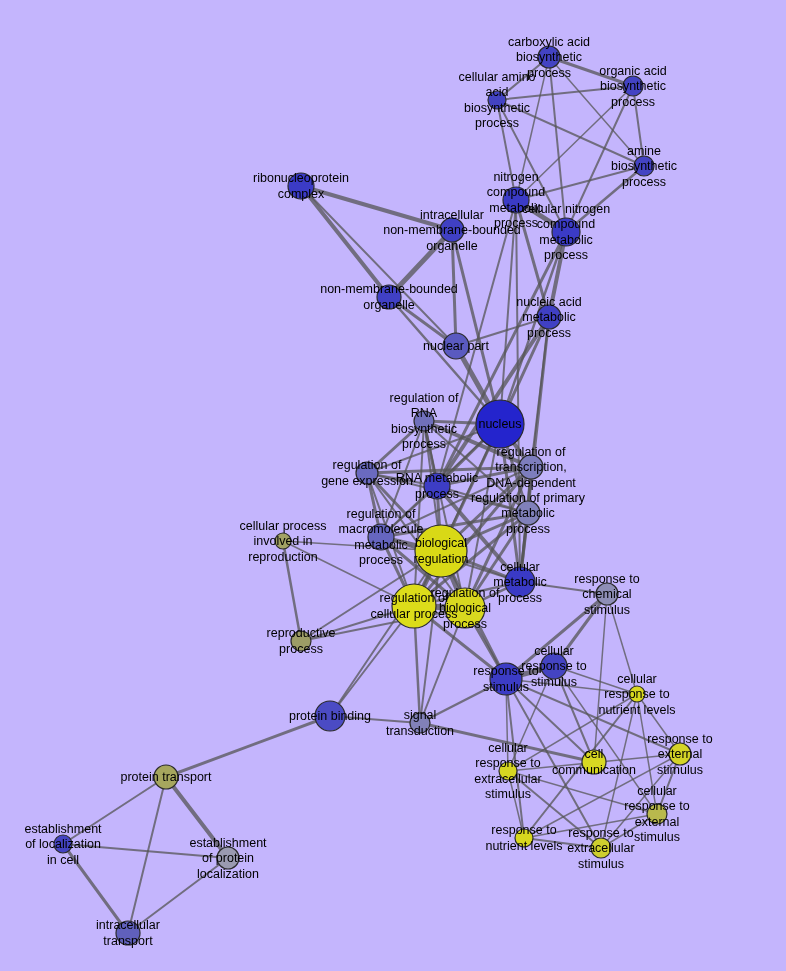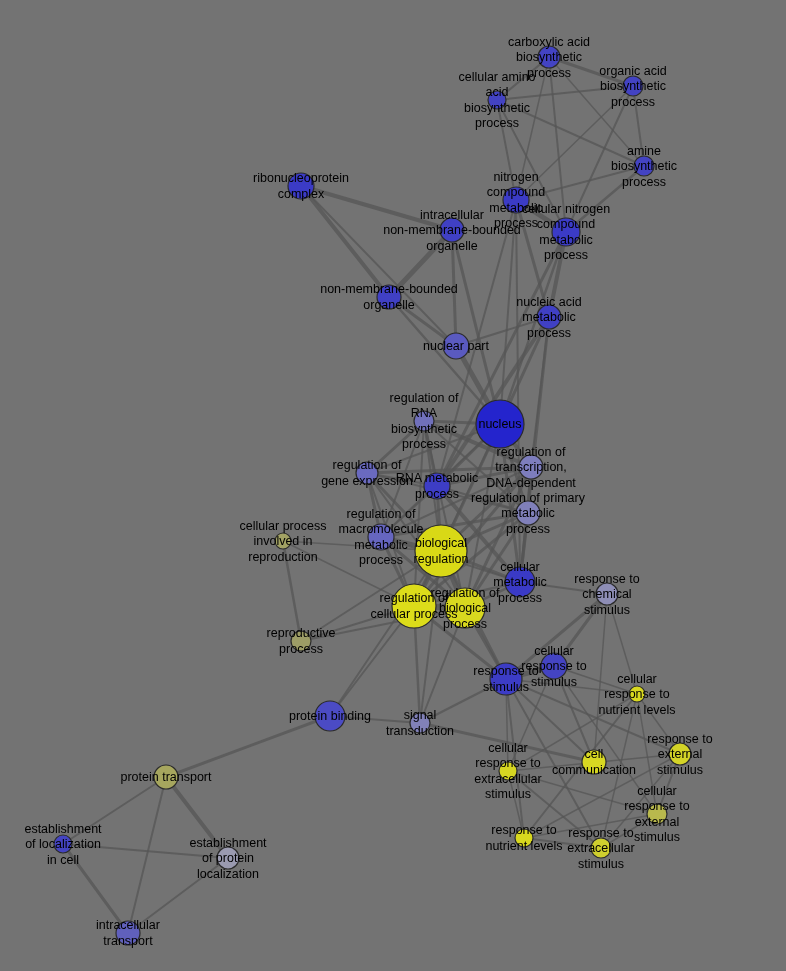--- a/index.html
+++ b/index.html
@@ -4,21 +4,21 @@
 <style>
   html, body {
     margin: 0;
     padding: 0;
     background: #ffffff;
   }
   .canvas {
     width: 786px;
     height: 971px;
     position: relative;
-    background: #737373;
+    background: #c4b5fd;
     overflow: hidden;
   }
   #graph-svg {
     display: block;
   }
   #graph-svg text {
     font: 12.5px "Liberation Sans", sans-serif;
     fill: #000000;
     text-anchor: middle;
     pointer-events: none;

